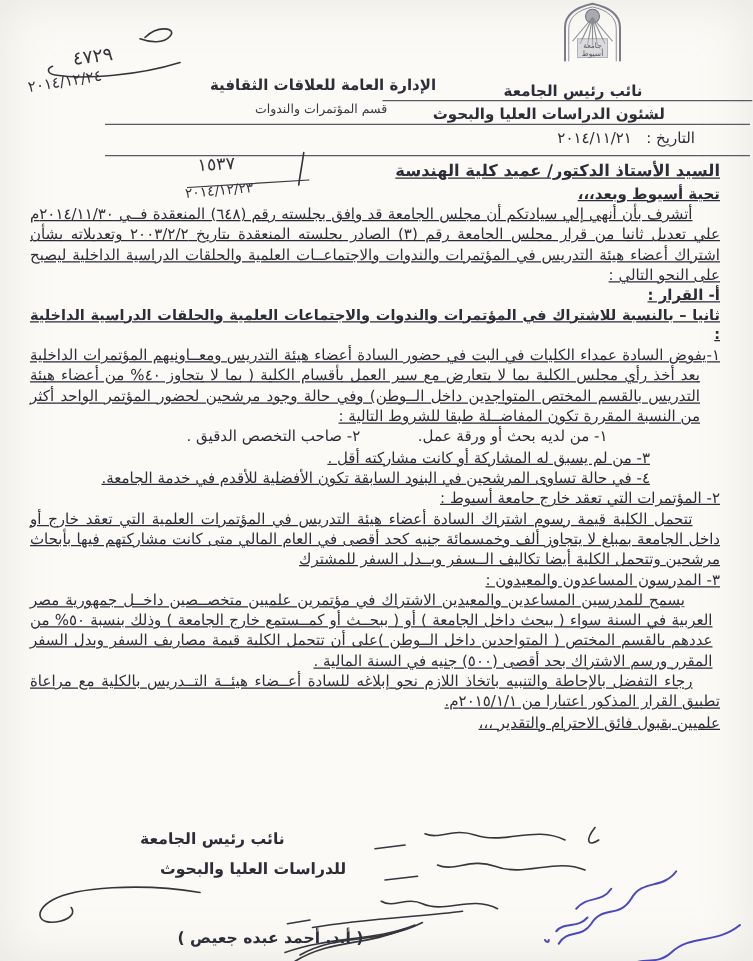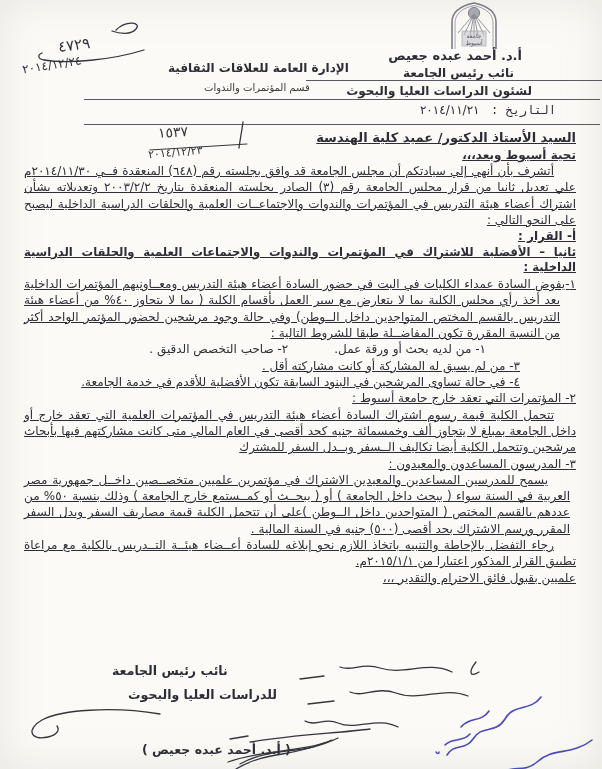--- a/index.html
+++ b/index.html
@@ -12,21 +12,21 @@
   }
   .abs{position:absolute;}
   .hrule{position:absolute; border-top:1.4px solid #5a5a64; height:0;}
   
   .officer-name{top:48px; right:80px; font-size:13px; font-weight:bold; direction:rtl;}
   .officer-title1{top:66px; right:88px; font-size:12px; font-weight:bold; direction:rtl;}
   .officer-title2{top:84px; right:70px; font-size:12px; font-weight:bold; direction:rtl;}
   .dept1{top:61px; left:168px; font-size:12px; font-weight:bold; direction:rtl;}
   .dept2{top:82px; left:204px; font-size:10px; direction:rtl; color:#3a3a44;}
   .date-line{top:103px; right:46px; font-size:12px; direction:rtl;}
-  .date-line .lbl{letter-spacing:1px;font-family:Liberation Mono, monospace;}
+  .date-line .lbl{letter-spacing:1px;}
   
   .content{
     position:absolute; top:129px; right:26px; left:24px;
     direction:rtl; font-size:12px; line-height:1.36;
   }
   .content p{margin:0; text-align:justify;text-decoration:underline;}
   .recipient{font-size:13px; font-weight:bold; margin-bottom:1px;}
   .salutation{font-weight:bold; text-align:center; padding-left:72px; margin:1px 0 2px;}
   .ind{text-indent:22px;}
   .section-a{font-weight:bold; margin:3px 2px 2px 0; text-align:right;}
@@ -65,21 +65,20 @@
         <line x1="31" y1="14" x2="31" y2="36"></line>
       <line x1="31" y1="14" x2="35" y2="36"></line>
         <line x1="31" y1="14" x2="41" y2="35"></line>
       <line x1="31" y1="14" x2="47" y2="33"></line>
     </g>
     <rect x="19" y="31" width="24" height="15" fill="#c2c2ca" opacity="0.55" stroke="#777781" stroke-width="0.8"></rect>
     <text x="31" y="38" font-size="6" text-anchor="middle" fill="#55555f">جامعة</text>
     <text x="31" y="45" font-size="6" text-anchor="middle" fill="#55555f">أسيوط</text>
   </svg>
 
-  <div class="abs officer-name">أ.د. أحمد عبده جعيص</div>
   <div class="abs officer-title1">نائب رئيس الجامعة</div>
   <div class="abs officer-title2">لشئون الدراسات العليا والبحوث</div>
   <div class="abs dept1">الإدارة العامة للعلاقات الثقافية</div>
   <div class="abs dept2">قسم المؤتمرات والندوات</div>
 
   <div class="hrule" style="top:80px; left:306px; right:0;"></div>
   <div class="hrule" style="top:99px; left:84px; right:2px;"></div>
   <div class="hrule" style="top:124px; left:84px; right:2px;"></div>
 
   <div class="abs date-line">
@@ -90,21 +89,21 @@
   <div class="abs hw hw-top-num"><span dir="ltr">٤٧٢٩</span></div>
   <div class="abs hw hw-top-date"><span dir="ltr">٢٠١٤/١٢/٢٤</span></div>
   <div class="abs hw hw-ref-num"><span dir="ltr">١٥٣٧</span></div>
   <div class="abs hw hw-ref-date"><span dir="ltr">٢٠١٤/١٢/٢٣</span></div>
 
   <div class="content">
     <p class="recipient">السيد الأستاذ الدكتور/ عميد كلية الهندسة</p>
     <p class="salutation">تحية أسيوط وبعد،،،</p>
     <p class="ind">أتشرف بأن أنهي إلي سيادتكم أن مجلس الجامعة قد وافق بجلسته رقم (٦٤٨) المنعقدة فــي ٢٠١٤/١١/٣٠م علي تعديل ثانيا من قرار مجلس الجامعة رقم (٣) الصادر بجلسته المنعقدة بتاريخ ٢٠٠٣/٢/٢ وتعديلاته بشأن اشتراك أعضاء هيئة التدريس في المؤتمرات والندوات والاجتماعــات العلمية والحلقات الدراسية الداخلية ليصبح على النحو التالي :</p>
     <p class="section-a">أ- القرار :</p>
-    <p class="heading-b">ثانيا – الأفضلية للاشتراك في المؤتمرات والندوات والاجتماعات العلمية والحلقات الدراسية الداخلية :</p>
+    <p class="heading-b">ثانيا – بالنسبة للاشتراك في المؤتمرات والندوات والاجتماعات العلمية والحلقات الدراسية الداخلية :</p>
     <p class="hang">١-يفوض السادة عمداء الكليات في البت في حضور السادة أعضاء هيئة التدريس ومعــاونيهم المؤتمرات الداخلية بعد أخذ رأي مجلس الكلية بما لا يتعارض مع سير العمل بأقسام الكلية ( بما لا يتجاوز ٤٠% من أعضاء هيئة التدريس بالقسم المختص المتواجدين داخل الــوطن) وفي حالة وجود مرشحين لحضور المؤتمر الواحد أكثر من النسبة المقررة تكون المفاضــلة طبقا للشروط التالية :</p>
     <div class="cond-row">
       <span>١- من لديه بحث أو ورقة عمل.</span>
       <span>٢- صاحب التخصص الدقيق .</span>
     </div>
     <p class="cond-ind">٣- من لم يسبق له المشاركة أو كانت مشاركته أقل .</p>
     <p class="cond-ind">٤- في حالة تساوى المرشحين في البنود السابقة تكون الأفضلية للأقدم في خدمة الجامعة.</p>
     <p class="h-under">٢- المؤتمرات التي تعقد خارج جامعة أسيوط :</p>
     <p class="ind">تتحمل الكلية قيمة رسوم اشتراك السادة أعضاء هيئة التدريس في المؤتمرات العلمية التي تعقد خارج أو داخل الجامعة بمبلغ لا يتجاوز ألف وخمسمائة جنيه كحد أقصى في العام المالي متى كانت مشاركتهم فيها بأبحاث مرشحين وتتحمل الكلية أيضا تكاليف الــسفر وبــدل السفر للمشترك</p>
     <p class="h-under">٣- المدرسون المساعدون والمعيدون :</p>

